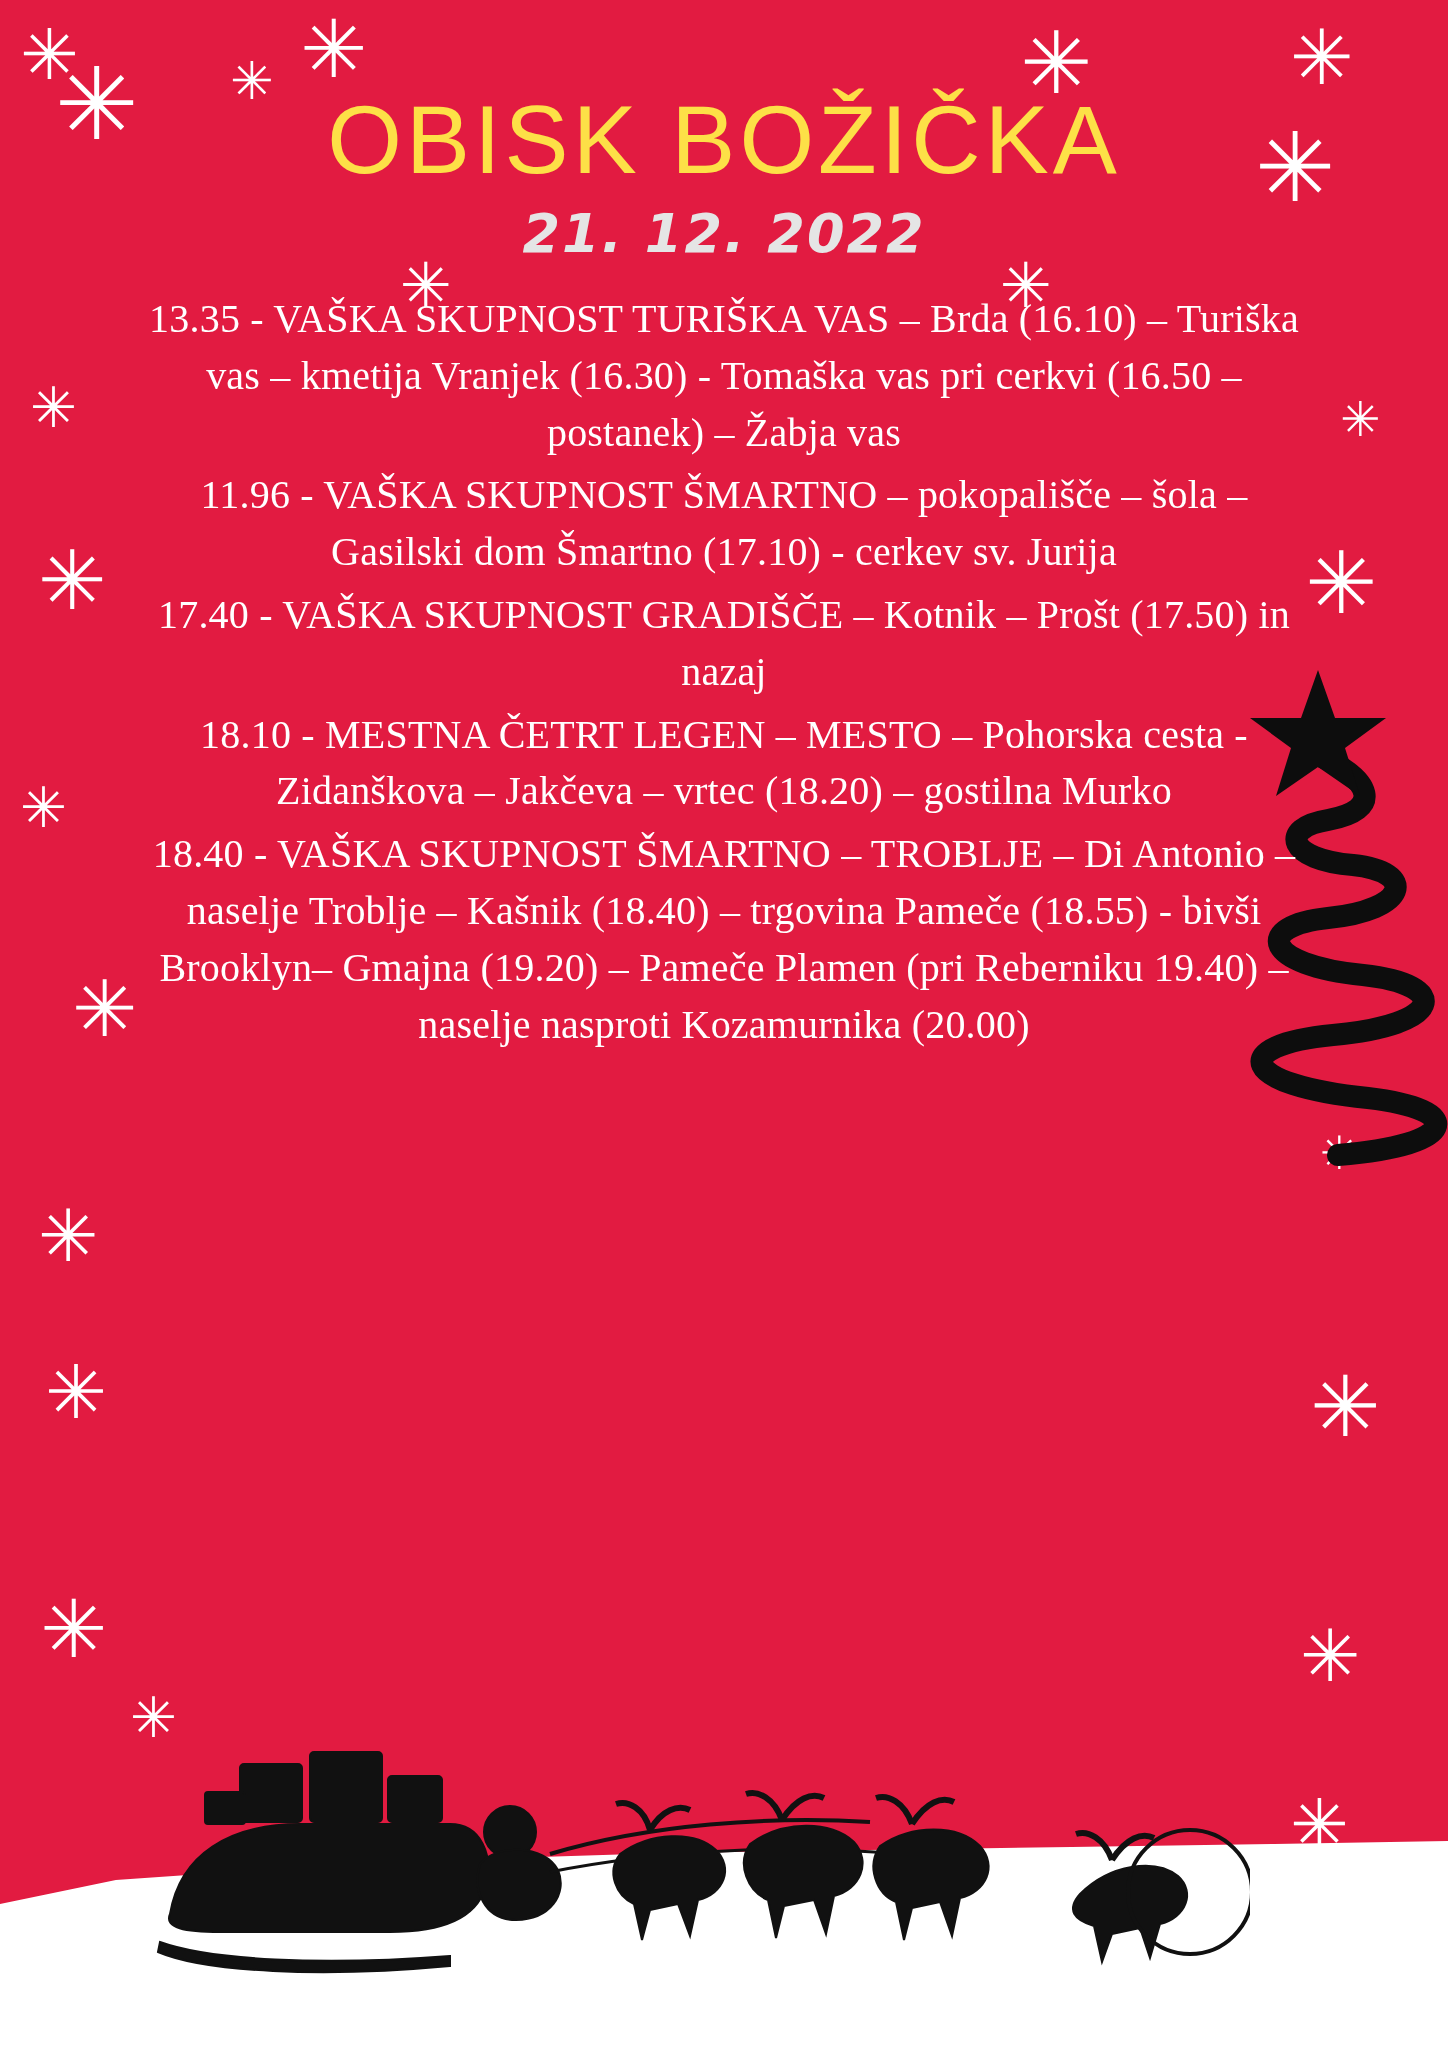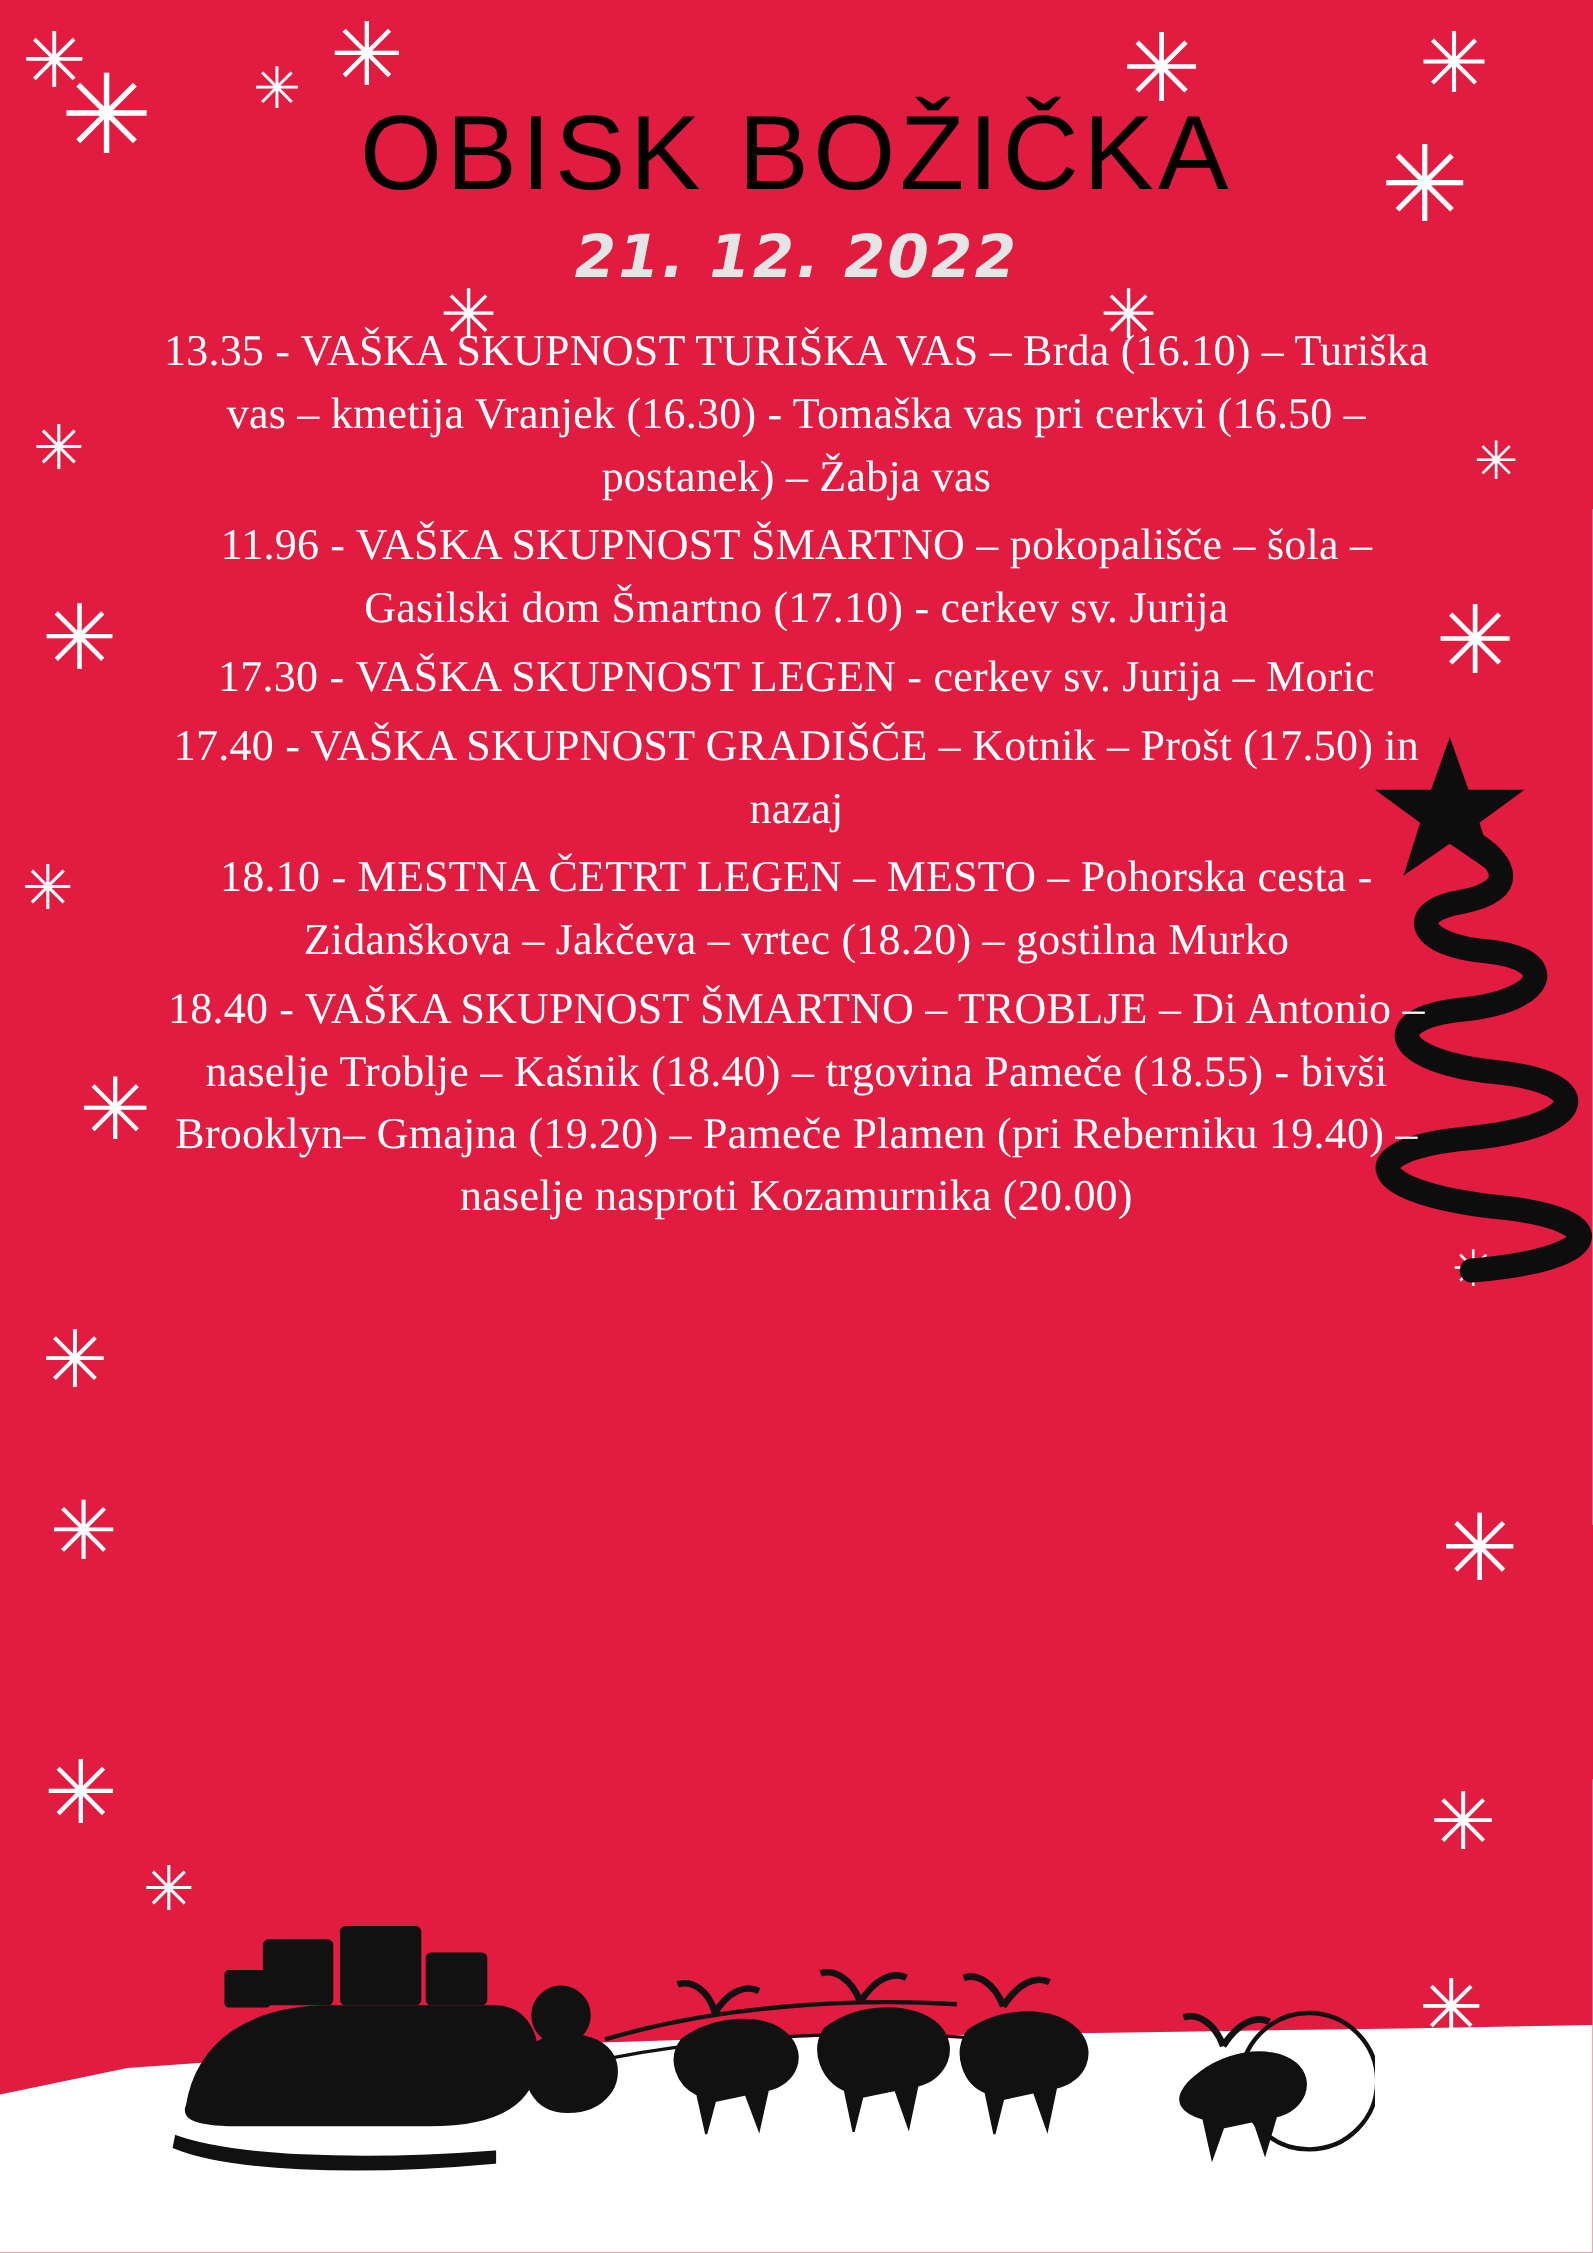--- a/index.html
+++ b/index.html
@@ -36,21 +36,21 @@
     text-align: center;
     padding-top: 92px;
   }
   .main-title {
     font-family: "Liberation Sans", sans-serif;
     font-weight: 400;
     font-size: 96px;
     letter-spacing: 4px;
     line-height: 1;
     margin: 0;
-    color: #000000;
+    color: #fde047;
   }
   .sub-title {
     font-family: "DejaVu Sans", sans-serif;
     font-style: italic;
     font-weight: bold;
     font-size: 54px;
     letter-spacing: 2px;
     margin: 14px 0 0 0;
     color: #e5e5e5;
   }
@@ -153,21 +153,20 @@
   </div>
 
   <div class="title-block">
     <h1 class="main-title">OBISK BOŽIČKA</h1>
     <div class="sub-title">21. 12. 2022</div>
   </div>
 
   <div class="schedule" id="schedule">
       <p class="entry"><span class="time">13.35 - </span><span class="head">VAŠKA SKUPNOST TURIŠKA VAS</span><span class="rest"> – Brda (16.10) – Turiška vas – kmetija Vranjek (16.30) - Tomaška vas pri cerkvi (16.50 – postanek) – Žabja vas</span></p>
       <p class="entry"><span class="time">11.96 - </span><span class="head">VAŠKA SKUPNOST ŠMARTNO </span><span class="rest">– pokopališče – šola – Gasilski dom Šmartno (17.10) - cerkev sv. Jurija</span></p>
-      <p class="entry"><span class="time">17.30 - </span><span class="head"> VAŠKA SKUPNOST LEGEN </span><span class="rest">- cerkev sv. Jurija – Moric</span></p>
       <p class="entry"><span class="time">17.40 - </span><span class="head">VAŠKA SKUPNOST GRADIŠČE</span><span class="rest"> – Kotnik – Prošt (17.50) in nazaj</span></p>
       <p class="entry"><span class="time">18.10 - </span><span class="head">MESTNA ČETRT LEGEN – MESTO</span><span class="rest"> – Pohorska cesta - Zidanškova – Jakčeva – vrtec (18.20) – gostilna Murko</span></p>
       <p class="entry"><span class="time">18.40 - </span><span class="head">VAŠKA SKUPNOST ŠMARTNO – TROBLJE</span><span class="rest"> – Di Antonio – naselje Troblje – Kašnik (18.40) – trgovina Pameče (18.55) - bivši Brooklyn– Gmajna (19.20) – Pameče Plamen (pri Reberniku 19.40) – naselje nasproti Kozamurnika (20.00)</span></p>
     </div>
 
   <div class="snow-ground"></div>
 
   <div class="sleigh">
     <svg viewBox="0 0 1100 300" width="1100" height="300" aria-hidden="true">
       <g fill="#111111" stroke="#111111" stroke-width="2">

